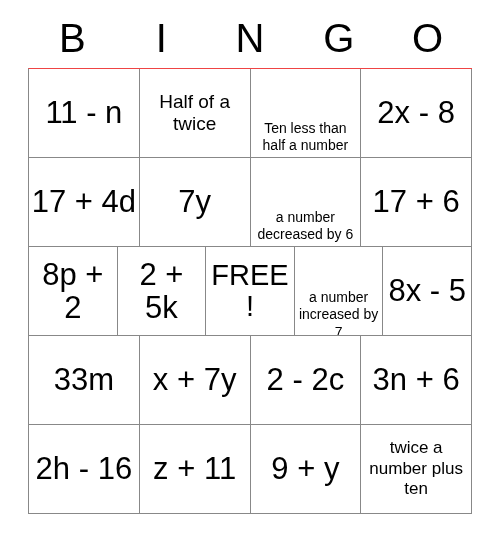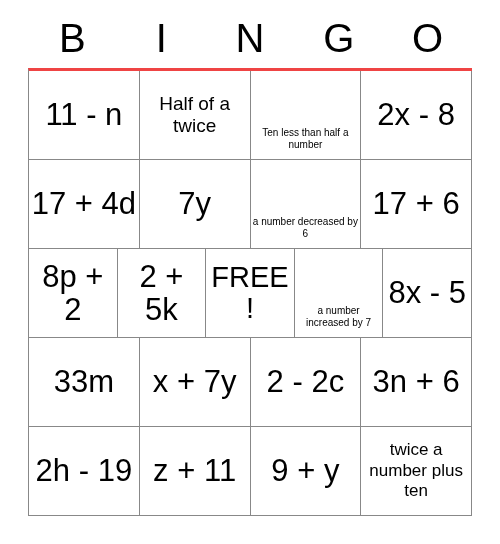--- a/index.html
+++ b/index.html
@@ -36,21 +36,21 @@
     font-size: 40px;
     line-height: 1;
     font-weight: 400;
     color: #000000;
     letter-spacing: 0;
   }
 
   
   .grid {
     width: 444px;
-    border-top: 3px solid #ef4444;
+    border-top: 1px solid #ef4444;
     border-left: 1px solid #888888;
     box-sizing: border-box;
   }
   .grid-row {
     display: flex;
     width: 100%;
   }
   .cell {
     flex: 1 1 0;
     width: 88.8px;
@@ -71,21 +71,21 @@
     line-height: 1.08;
     word-wrap: break-word;
   }
 
   
   .sz-xl  { font-size: 31px; }
   .sz-lg  { font-size: 29px; }
   .sz-md  { font-size: 19px; line-height: 1.18; }
   .sz-sm  { font-size: 17px; line-height: 1.22; }
   .sz-xs  { font-size: 16px; line-height: 1.22; }
-  .sz-xxs { font-size: 10px; line-height: 1.25; margin-top: 48px; }
+  .sz-xxs { font-size: 14px; line-height: 1.25; margin-top: 48px; }
 </style>
 </head>
 <body>
 
 <div id="bingo-card">
 
   <div class="header-row">
     <div class="header-cell">B</div>
     <div class="header-cell">I</div>
     <div class="header-cell">N</div>
@@ -153,21 +153,21 @@
       <div class="cell">
           <span class="cell-text sz-xl">2 - 2c</span>
         </div>
       <div class="cell">
           <span class="cell-text sz-xl">3n + 6</span>
         </div>
     </div>
 
     <div class="grid-row">
       <div class="cell">
-          <span class="cell-text sz-xl">2h - 19</span>
+          <span class="cell-text sz-xl">2h - 16</span>
         </div>
       <div class="cell">
           <span class="cell-text sz-xl">z + 11</span>
         </div>
       <div class="cell">
           <span class="cell-text sz-xl">9 + y</span>
         </div>
       <div class="cell">
           <span class="cell-text sz-sm">twice a number plus ten</span>
         </div>

